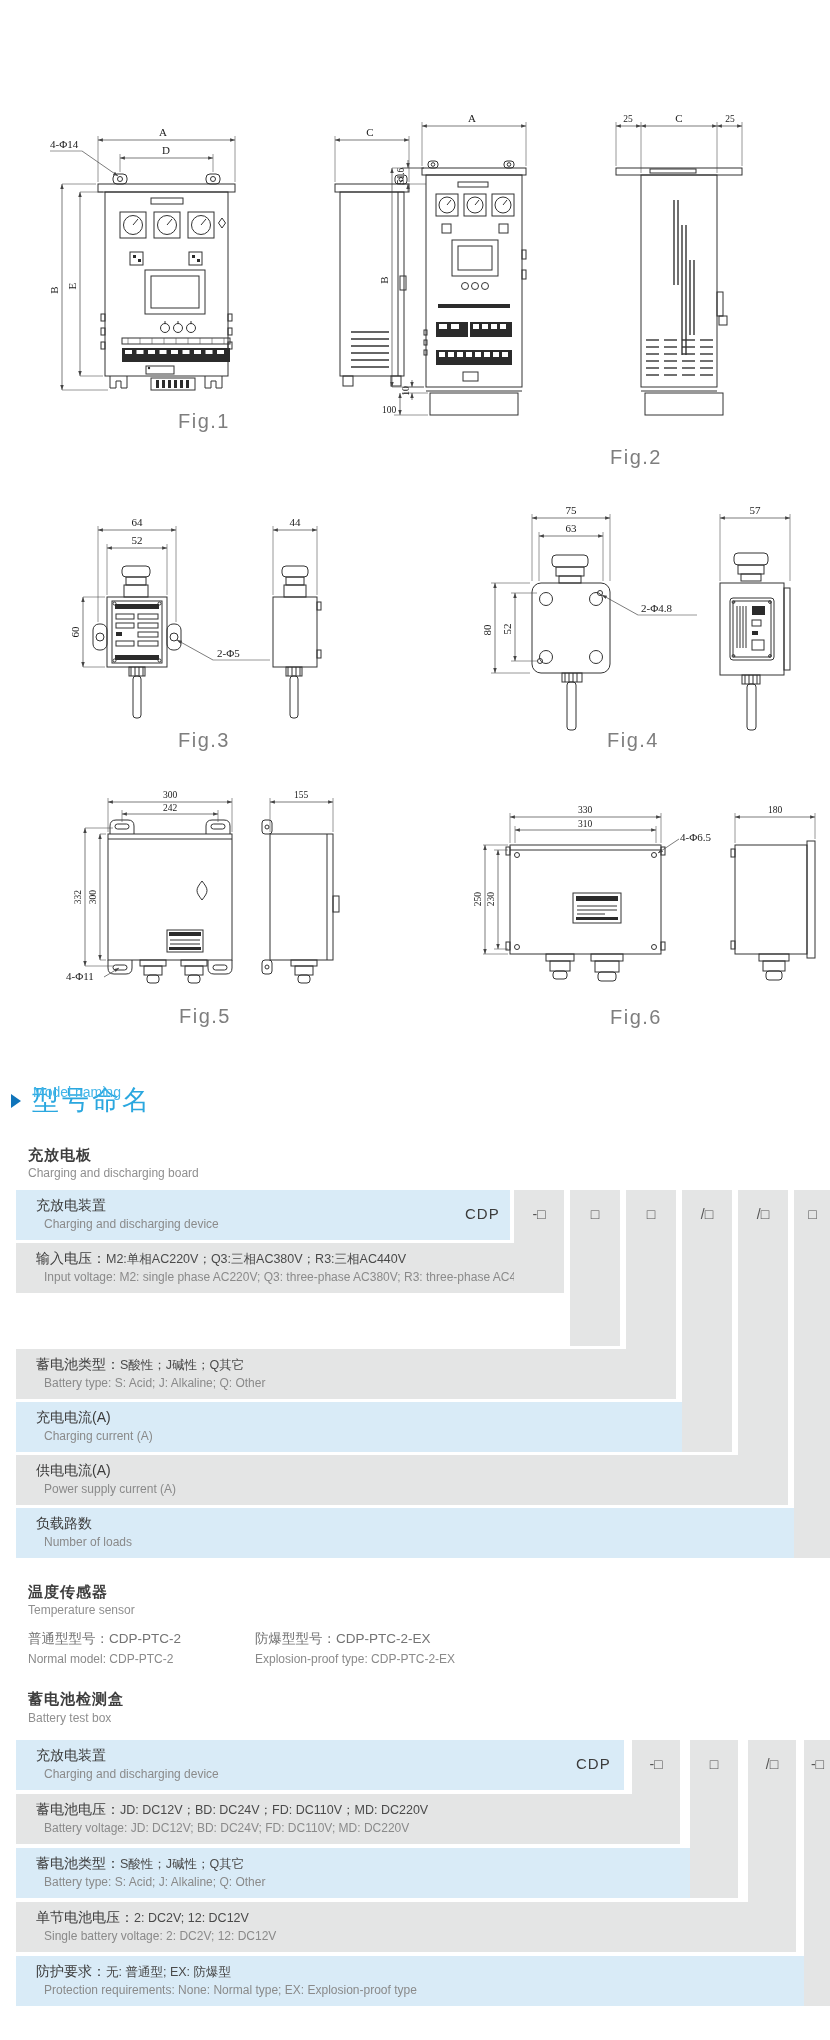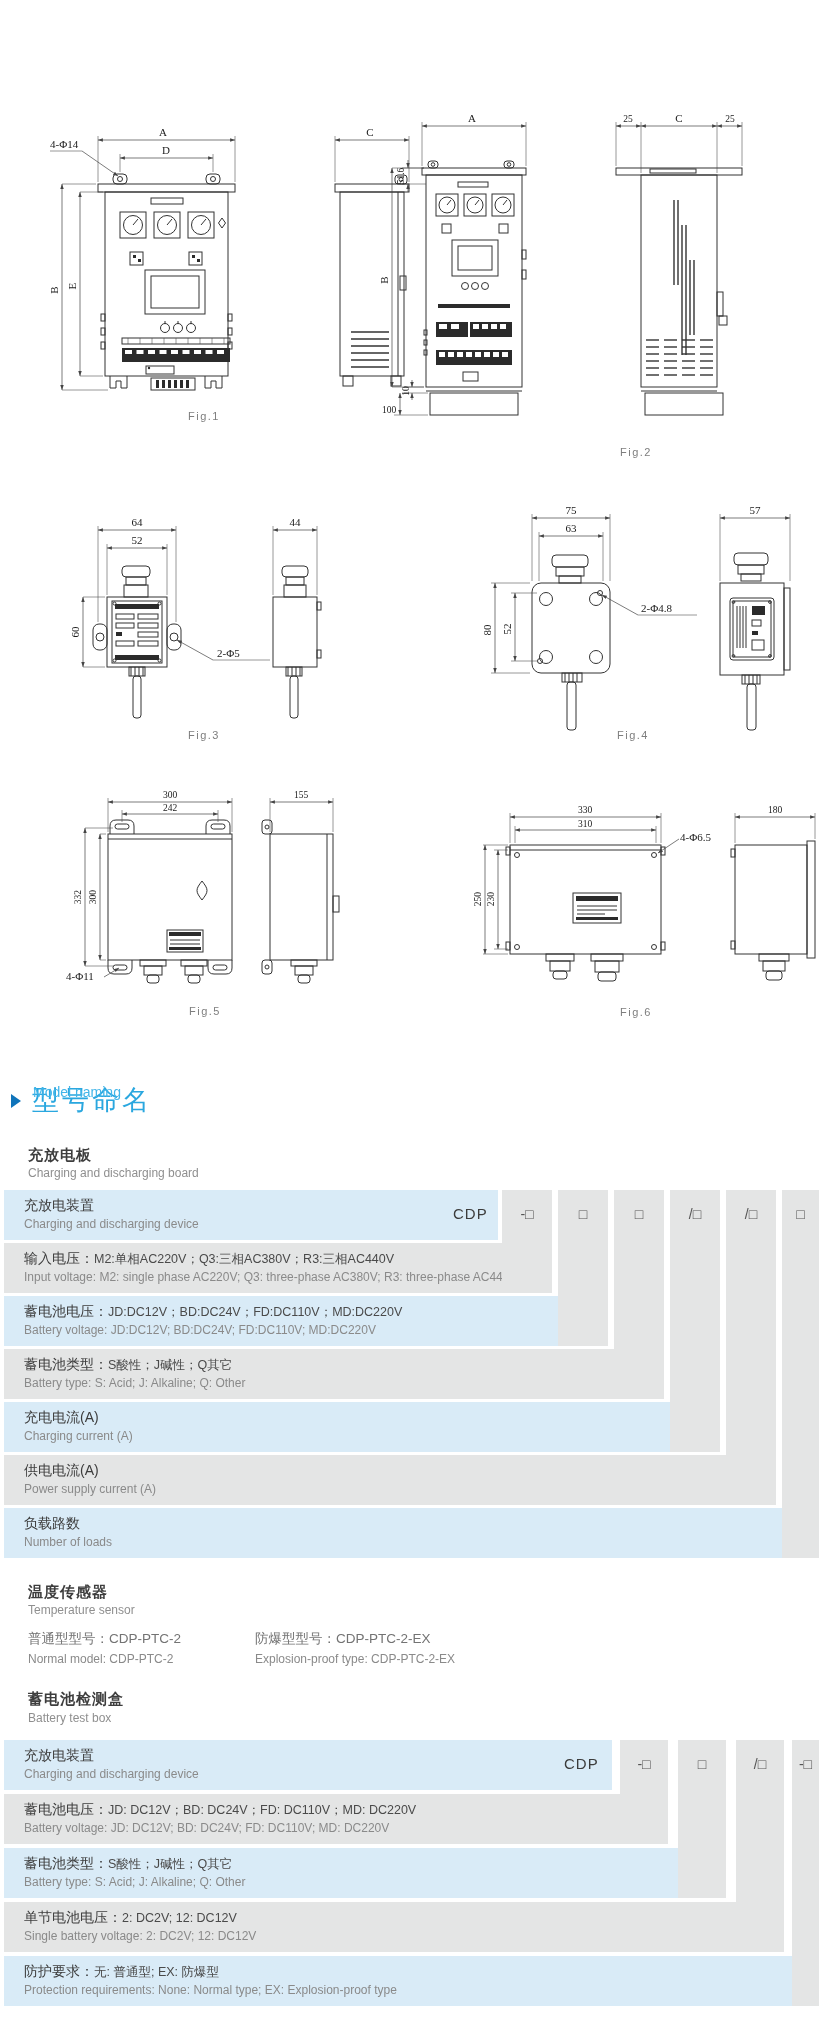--- a/index.html
+++ b/index.html
@@ -6,40 +6,40 @@
   .page{position:relative;width:830px;height:2040px;background:#ffffff;overflow:hidden;
         font-family:"Liberation Sans",sans-serif;}
   svg{position:absolute;overflow:visible;}
   .ln{stroke:#333;fill:none;stroke-width:1;}
   .ln2{stroke:#333;fill:none;stroke-width:1.4;}
   .fl{fill:#2b2b2b;stroke:none;}
   .dim{stroke:#444;stroke-width:.7;fill:none;}
   .ext{stroke:#444;stroke-width:.55;fill:none;}
   .dt{font-family:"Liberation Serif",serif;font-size:11px;fill:#1a1a1a;}
   .dts{font-family:"Liberation Serif",serif;font-size:9.5px;fill:#1a1a1a;}
-  .figcap{position:absolute;transform:translateX(-50%);color:#7e7e7e;font-size:11px;letter-spacing:1.5px;}
+  .figcap{position:absolute;transform:translateX(-50%);color:#7e7e7e;font-size:20px;letter-spacing:1.5px;}
   
   .tri{position:absolute;width:0;height:0;border-left:10px solid #0f74ba;
        border-top:7px solid transparent;border-bottom:7px solid transparent;}
   .sec-zh{position:absolute;font-size:27px;color:#2aa7df;letter-spacing:3px;}
   .sec-en{position:absolute;font-size:14px;color:#41b5e9;}
   .h-zh{position:absolute;font-size:15px;font-weight:bold;color:#3d3d3d;letter-spacing:1px;}
   .h-en{position:absolute;font-size:12px;color:#8f8f8f;}
   .t-zh{position:absolute;font-size:13.5px;color:#737373;}
   .t-en{position:absolute;font-size:12px;color:#8a8a8a;text-align:center;}
   
-  .mtable{position:absolute;left:4px;width:738px;}
+  .mtable{position:absolute;left:16px;width:738px;}
   .mrow{position:absolute;left:0;height:50px;}
   .blue{background:#d9ebf7;}
   .gray{background:#e4e5e5;}
   .strip{position:absolute;top:0;background:#e4e5e5;}
   .zh{padding:7px 0 0 20px;font-size:12.5px;color:#4a4a4a;white-space:nowrap;}
   .zl{font-size:14px;color:#3c3c3c;}
   .zv{font-size:12.5px;color:#4a4a4a;}
-  .en{padding:2px 0 0 20px;font-size:12px;color:#8a8a8a;white-space:nowrap;}
+  .en{padding:2px 0 0 28px;font-size:12px;color:#8a8a8a;white-space:nowrap;}
   .cdp{position:absolute;top:15px;font-size:15px;color:#3c3c3c;letter-spacing:1px;}
   .cbox{display:block;text-align:center;margin-top:16px;font-size:14px;color:#555;white-space:nowrap;}
 </style>
 </head>
 <body>
 
 <div class="page">
 
   <svg style="left:48px;top:118px" width="395" height="292" viewBox="0 0 395 292">
     <defs>
@@ -595,24 +595,20 @@
   <div class="mtable" style="top:1190px;height:368px">
     <div class="mrow blue" style="top:0;width:494px">
       <div class="zh"><span class="zl">充放电装置</span></div>
       <div class="en">Charging and discharging device</div>
       <span class="cdp" style="left:449px">CDP</span>
     </div>
     <div class="mrow gray" style="top:53px;width:548px">
       <div class="zh"><span class="zl">输入电压：</span><span class="zv">M2:单相AC220V；Q3:三相AC380V；R3:三相AC440V</span></div>
       <div class="en">Input voltage: M2: single phase AC220V; Q3: three-phase AC380V; R3: three-phase AC440V</div>
     </div>
-    <div class="mrow blue" style="top:106px;width:604px">
-      <div class="zh"><span class="zl">蓄电池电压：</span><span class="zv">JD:DC12V；BD:DC24V；FD:DC110V；MD:DC220V</span></div>
-      <div class="en">Battery voltage: JD:DC12V; BD:DC24V; FD:DC110V; MD:DC220V</div>
-    </div>
     <div class="mrow gray" style="top:159px;width:660px">
       <div class="zh"><span class="zl">蓄电池类型：</span><span class="zv">S酸性；J碱性；Q其它</span></div>
       <div class="en">Battery type: S: Acid; J: Alkaline; Q: Other</div>
     </div>
     <div class="mrow blue" style="top:212px;width:716px">
       <div class="zh"><span class="zl">充电电流(A)</span></div>
       <div class="en">Charging current (A)</div>
     </div>
     <div class="mrow gray" style="top:265px;width:772px">
       <div class="zh"><span class="zl">供电电流(A)</span></div>

